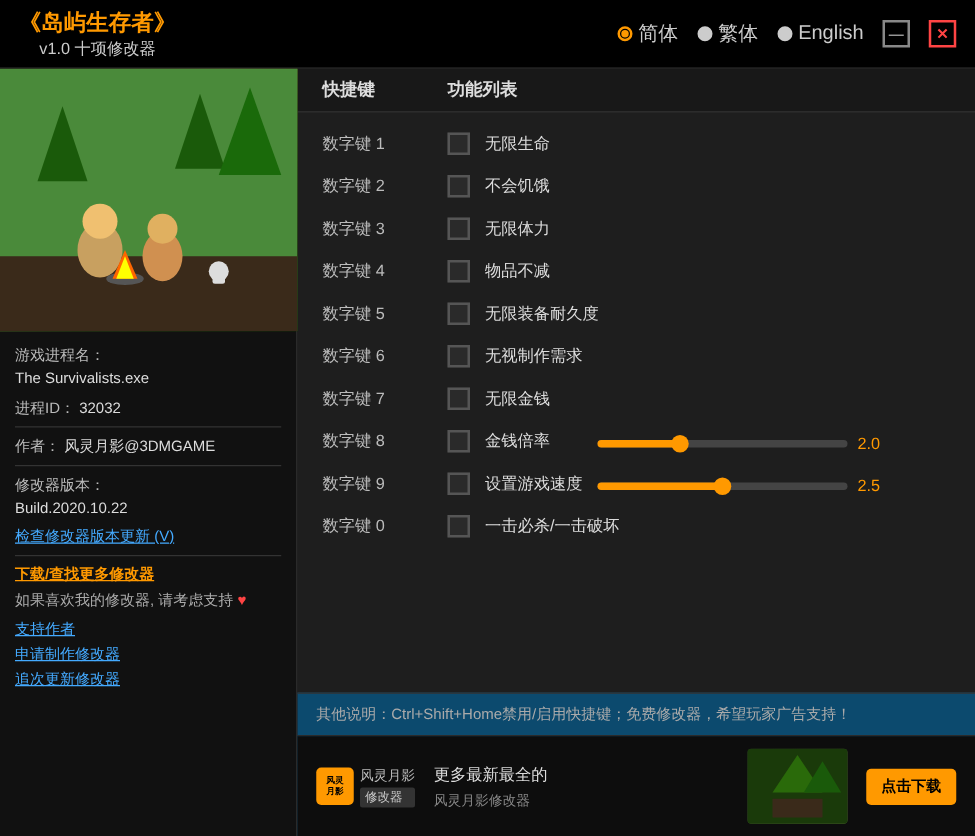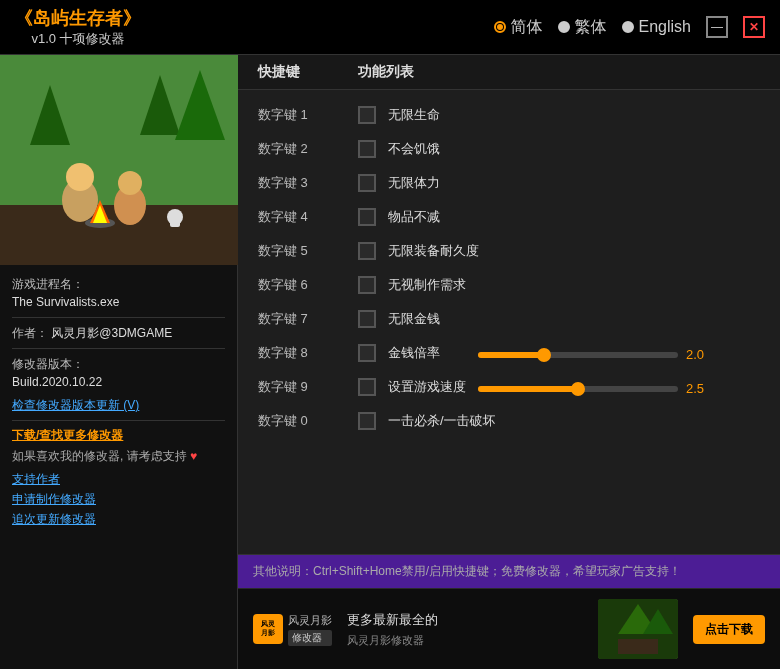--- a/index.html
+++ b/index.html
@@ -226,21 +226,21 @@
     }
     .slider-value {
       font-size: 13px;
       color: #f90;
       min-width: 30px;
     }
 
     
     .bottom-section {
       border-top: 1px solid #333;
-      background: #4c1d95;
+      background: #0c4a6e;
     }
     .bottom-note {
       padding: 8px 15px;
       font-size: 12px;
       color: #aaa;
       border-bottom: 1px solid #2a2a2a;
     }
     .bottom-ad {
       height: 80px;
       background: #0d0d0d;
@@ -395,20 +395,24 @@
 
         <circle cx="175" cy="162" r="8" fill="#ddd"></circle>
         <rect x="170" y="166" width="10" height="6" rx="2" fill="#ddd"></rect>
       </svg>
     </div>
 
     <div class="info-section">
       <div class="info-row">
         <span class="label">游戏进程名：</span><br>
         <span class="value">The Survivalists.exe</span>
+      </div>
+      <div class="info-row">
+        <span class="label">进程ID：</span>
+        <span class="value">32032</span>
       </div>
       <div class="divider-line"></div>
       <div class="info-row">
         <span class="label">作者：</span>
         <span class="value">风灵月影@3DMGAME</span>
       </div>
       <div class="divider-line"></div>
       <div class="info-row">
         <span class="label">修改器版本：</span><br>
         <span class="value">Build.2020.10.22</span>

